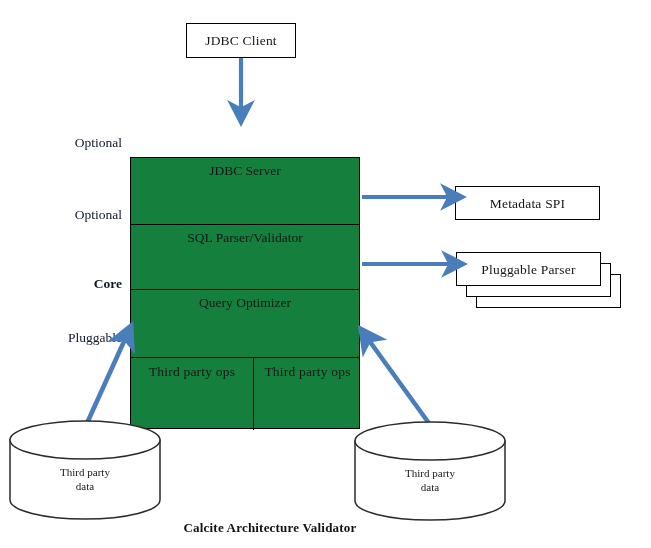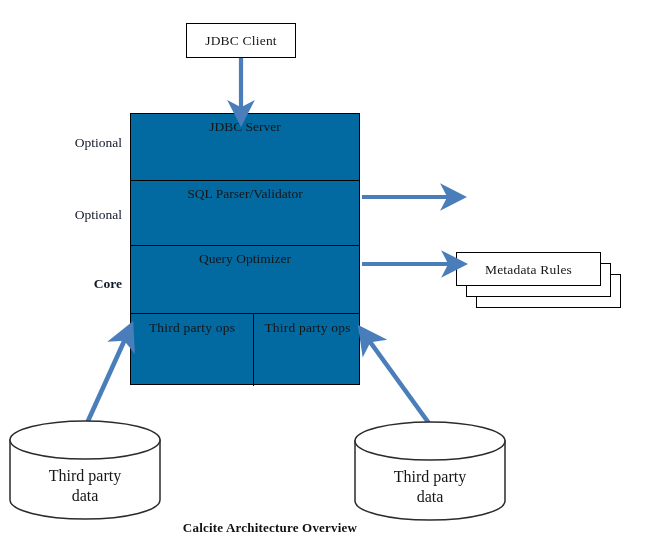--- a/index.html
+++ b/index.html
@@ -33,21 +33,22 @@
     letter-spacing: 0.2px;
     color: #161616;
     line-height: 1.18;
   }
   .band {
     position: absolute;
     box-sizing: border-box;
     border-left: 1.6px solid #000000;
     border-right: 1.6px solid #000000;
     border-top: 1.6px solid #000000;
-    background: #0369a1;
+    background: #15803d;
+    margin-top: 44px;
   }
   .band.last {
     border-bottom: 1.6px solid #000000;
     font-family: Liberation Serif, serif;
   }
   .band-label {
     position: absolute;
     top: 5px;
     left: 0;
     right: 0;
@@ -88,21 +89,21 @@
     width: 651px;
     height: 548px;
     overflow: visible;
     pointer-events: none;
   }
   svg.layer * { pointer-events: auto; }
   .cyl-text {
     position: absolute;
     left: 0; right: 0;
     text-align: center;
-    font-size: 16px;
+    font-size: 11px;
     line-height: 1.25;
     color: #161616;
   }
 </style>
 </head>
 <body>
 
 <div id="canvas">
 
   <div class="box" style="left:186px; top:23px; width:110px; height:35px;">
@@ -127,26 +128,30 @@
       <div class="box-label" style="top:6px;">Third party ops</div>
     </div>
     <div style="position:absolute; left:123px; top:0; width:107px; height:72px;">
       <div class="box-label" style="top:6px;">Third party ops</div>
     </div>
   </div>
 
   <div class="side-label" style="left:40px; top:135px; width:82px;">Optional</div>
   <div class="side-label" style="left:40px; top:207px; width:82px;">Optional</div>
   <div class="side-label" style="left:40px; top:276px; width:82px;font-weight:bold;">Core</div>
-
+  <div class="side-label" style="left:32px; top:330px; width:90px;">Pluggable</div>
+
+  <div class="box" style="left:455px; top:186px; width:145px; height:34px;">
+    <div class="box-label" style="top:9px;">Metadata SPI</div>
+  </div>
 
   <div class="shadow-box" style="left:476px; top:274px; width:145px; height:34px;"></div>
   <div class="shadow-box" style="left:466px; top:263px; width:145px; height:34px;"></div>
   <div class="shadow-box" style="left:456px; top:252px; width:145px; height:34px;">
-    <div class="box-label" style="top:9px;">Metadata Rules</div>
+    <div class="box-label" style="top:9px;">Pluggable Parser</div>
   </div>
 
   <svg class="layer" viewBox="0 0 651 548">
     <defs>
       <marker id="arrowBlue" markerWidth="7" markerHeight="7" refX="2.6" refY="3.5" orient="auto" markerUnits="strokeWidth">
         <path d="M0,0.2 L6.4,3.5 L0,6.8 L1.7,3.5 Z" fill="#4A7EBB"></path>
       </marker>
       <linearGradient id="cylSide" x1="0" y1="0" x2="1" y2="0">
         <stop offset="0%" stop-color="#ffffff"></stop>
         <stop offset="100%" stop-color="#ffffff"></stop>
@@ -187,15 +192,15 @@
   <div style="position:absolute; left:10px; top:466px; width:150px;">
     <div class="cyl-text" style="position:static;">Third party</div>
     <div class="cyl-text" style="position:static;">data</div>
   </div>
 
   <div style="position:absolute; left:355px; top:467px; width:150px;">
     <div class="cyl-text" style="position:static;">Third party</div>
     <div class="cyl-text" style="position:static;">data</div>
   </div>
 
-  <div class="caption" style="left:120px; top:520px; width:300px;">Calcite Architecture Overview</div>
+  <div class="caption" style="left:120px; top:520px; width:300px;">Calcite Architecture Validator</div>
 
 </div>
 
 </body></html>

